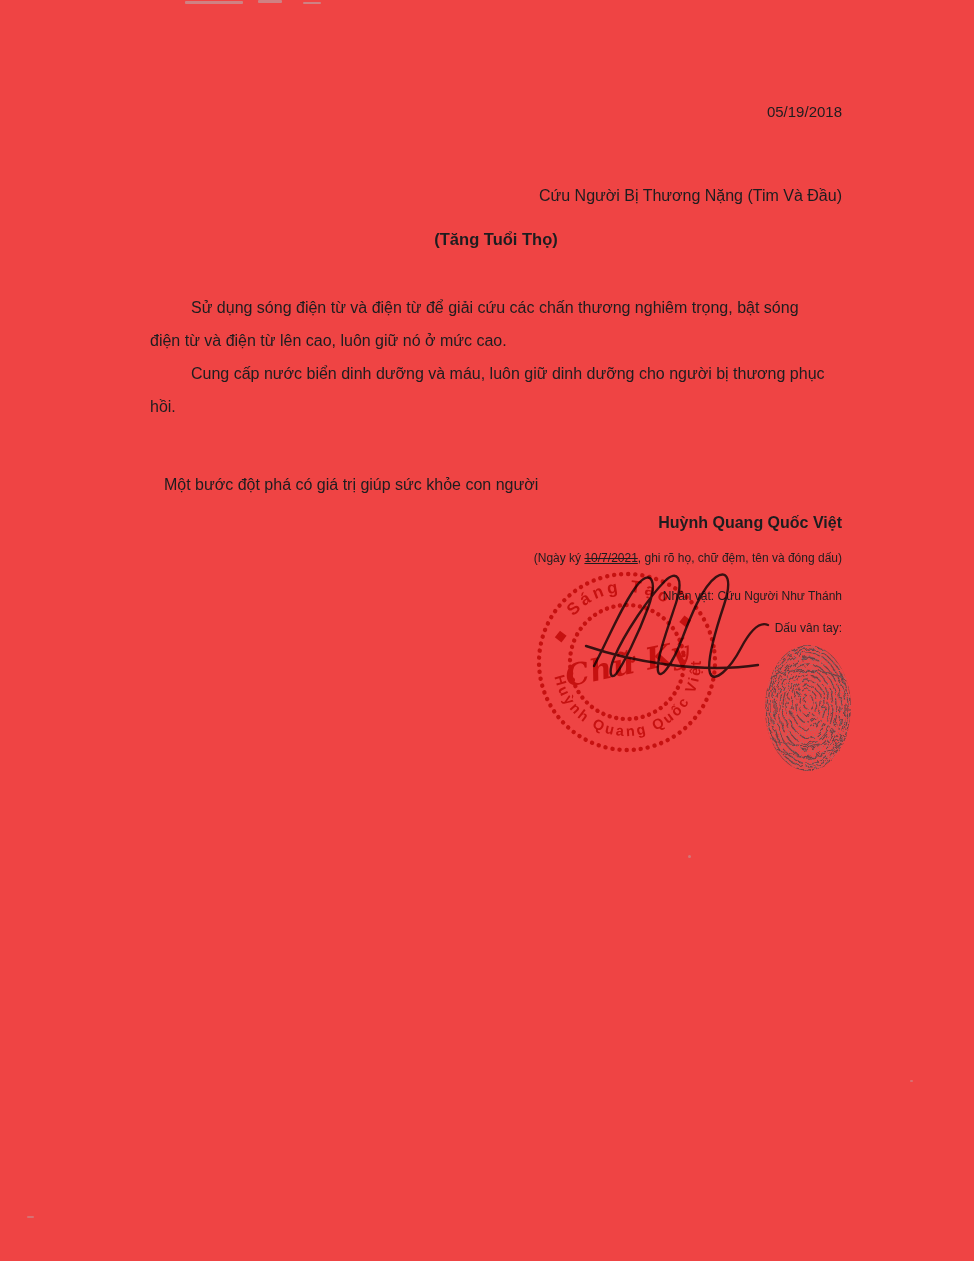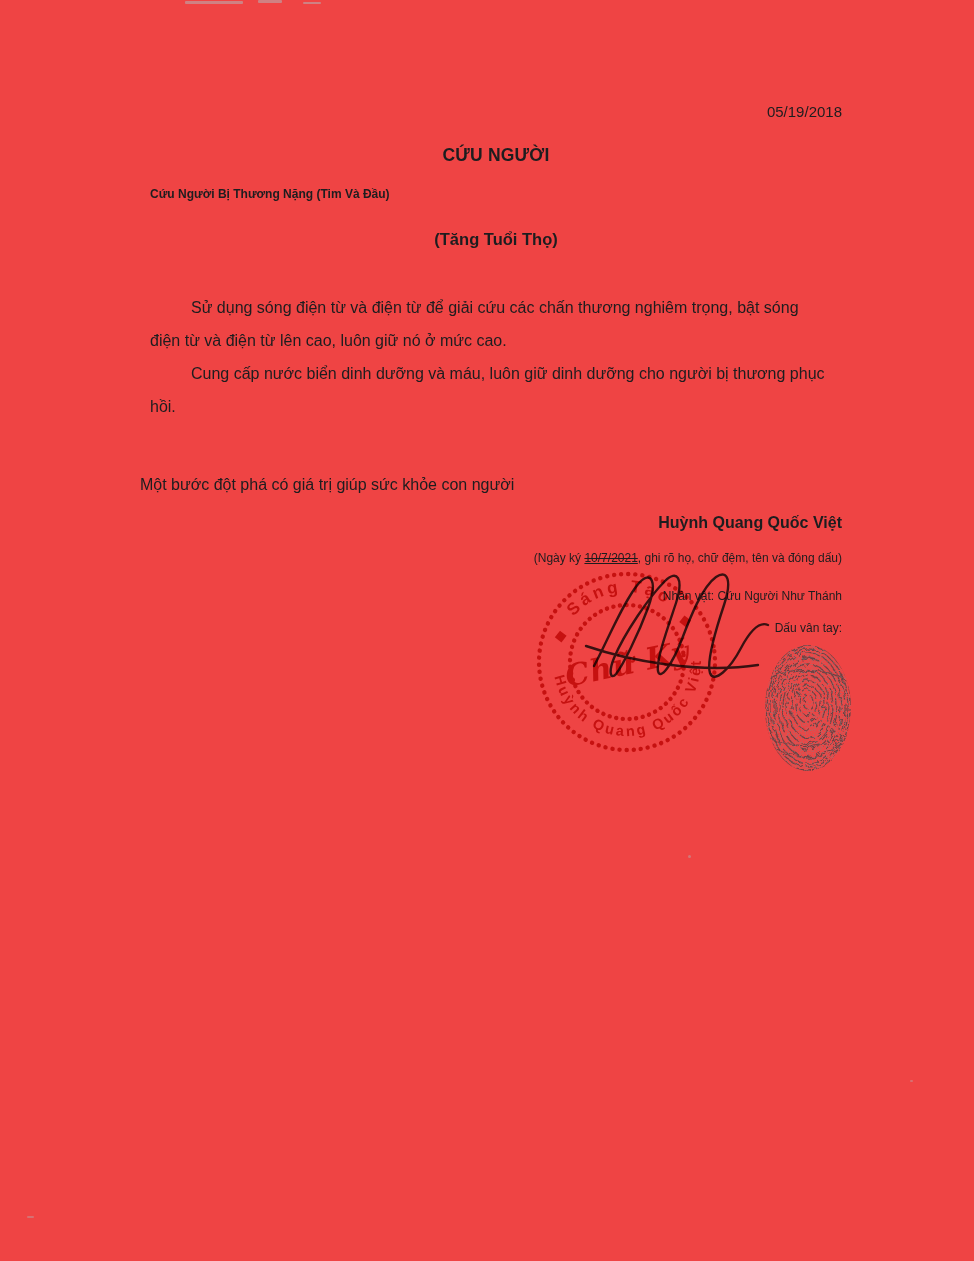--- a/index.html
+++ b/index.html
@@ -6,28 +6,28 @@
   .page {
     position:relative; width:974px; height:1261px; background:#ef4444;
     font-family:'Liberation Sans','DejaVu Sans',sans-serif; color:#1d1d1f;
     overflow:hidden;
   }
   .abs { position:absolute; }
   .right-col { right:132px; text-align:right; white-space:nowrap; }
 
   .date-line { top:103px; font-size:15px; }
   .doc-title { top:145px; left:150px; width:692px; text-align:center; font-weight:bold; font-size:17.5px; letter-spacing:.2px; }
-  .doc-sub1  { top:187px; left:150px; width:692px; text-align:left; font-weight:bold; font-size:12px; }
+  .doc-sub1  { top:187px; left:150px; width:692px; text-align:right; font-weight:normal; font-size:16px; }
   .doc-sub2  { top:230px; left:150px; width:692px; text-align:center; font-weight:bold; font-size:16.5px; }
 
   .body-text { top:291px; left:150px; width:698px; font-size:16px; line-height:33px; }
   .body-line { white-space:nowrap; }
   .indent { text-indent:41px; }
 
-  .breakthrough { top:476px; left:140px; font-size:16px; }
+  .breakthrough { top:476px; left:164px; font-size:16px; }
 
   .signer-name { top:514px; font-weight:bold; font-size:16px; }
   .sign-note   { top:551px; font-size:12px;margin-left:8px; }
   .sign-note .struck { text-decoration: underline line-through; }
   .char-line   { top:589px; font-size:12px; }
   .fp-label    { top:621px; font-size:12px;text-align:center; }
 
   .stamp-svg { left:522px; top:557px; mix-blend-mode:multiply; opacity:.95; }
   .sig-svg   { left:578px; top:568px; mix-blend-mode:multiply; }
   .fp-svg    { left:758px; top:642px; opacity:.92; }
@@ -47,21 +47,20 @@
 
   <div class="speck speck-1"></div>
   <div class="speck speck-2"></div>
   <div class="speck speck-3"></div>
   <div class="speck speck-4"></div>
   <div class="speck speck-5"></div>
   <div class="speck speck-6"></div>
 
   <div class="abs right-col date-line">05/19/2018</div>
 
-  <div class="abs doc-title">CỨU NGƯỜI</div>
   <div class="abs doc-sub1">Cứu Người Bị Thương Nặng (Tim Và Đầu)</div>
   <div class="abs body-text">
     <div class="body-line indent">Sử dụng sóng điện từ và điện từ để giải cứu các chấn thương nghiêm trọng, bật sóng</div>
     <div class="body-line">điện từ và điện từ lên cao, luôn giữ nó ở mức cao.</div>
     <div class="body-line indent">Cung cấp nước biển dinh dưỡng và máu, luôn giữ dinh dưỡng cho người bị thương phục</div>
     <div class="body-line">hồi.</div>
   </div>
 
   <div class="abs doc-sub2">(Tăng Tuổi Thọ)</div>
 

